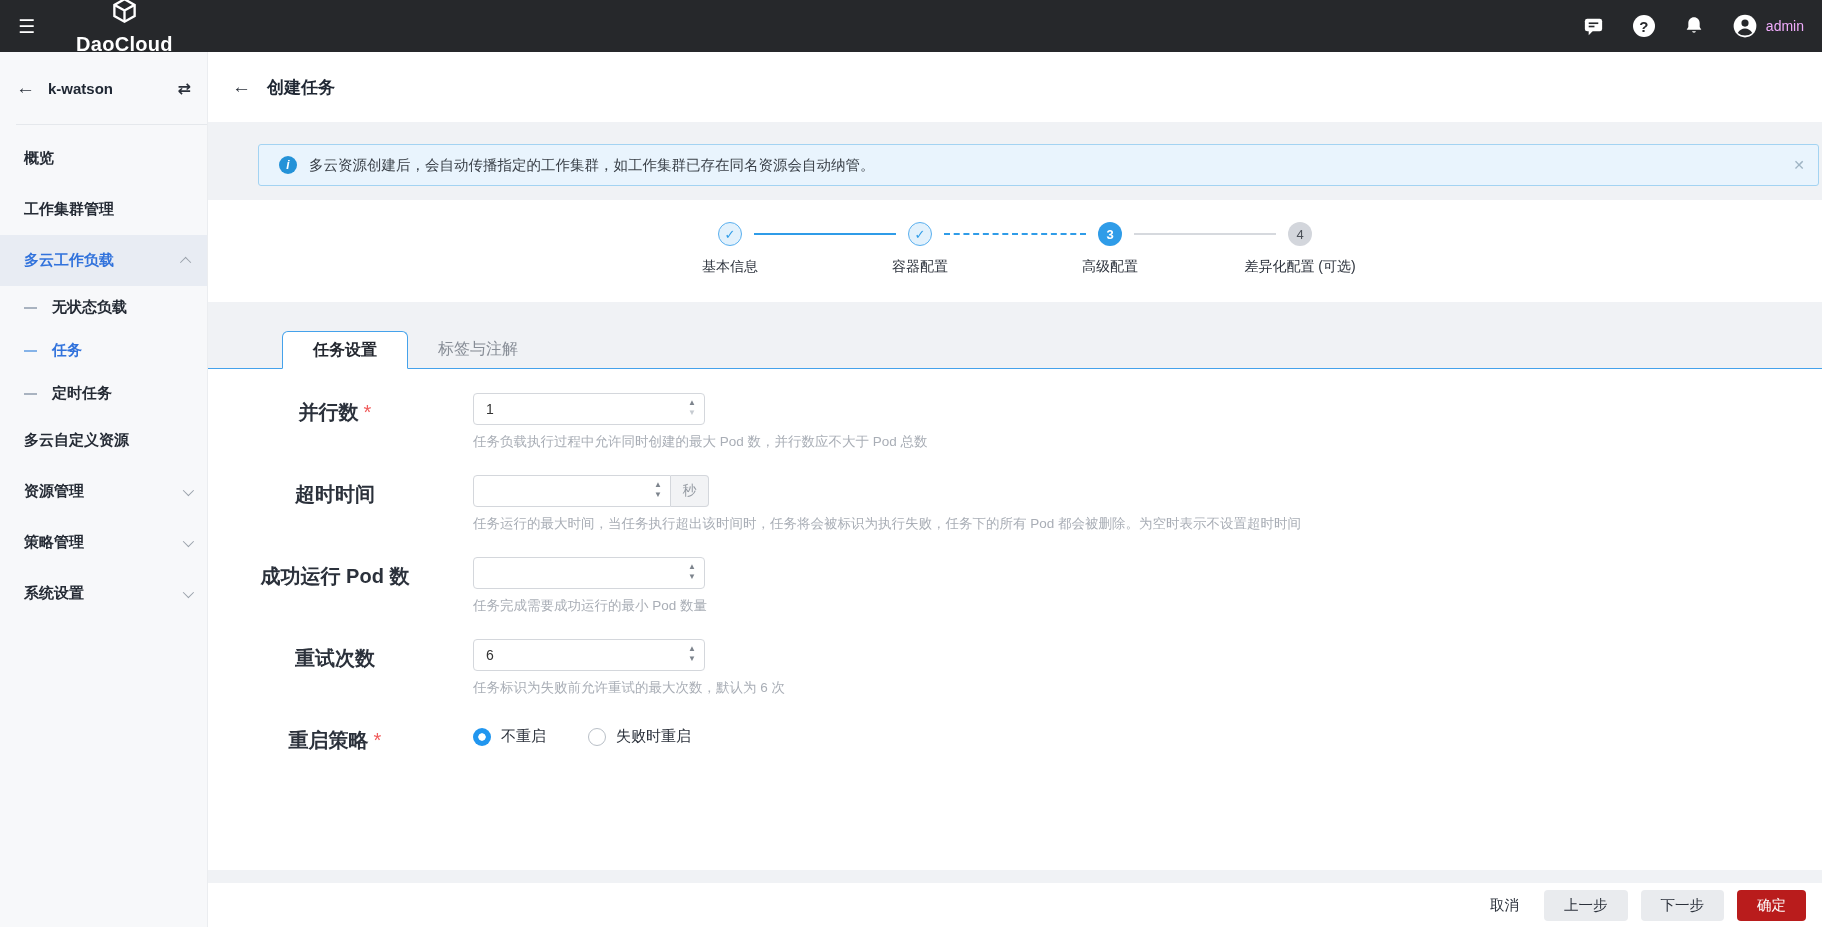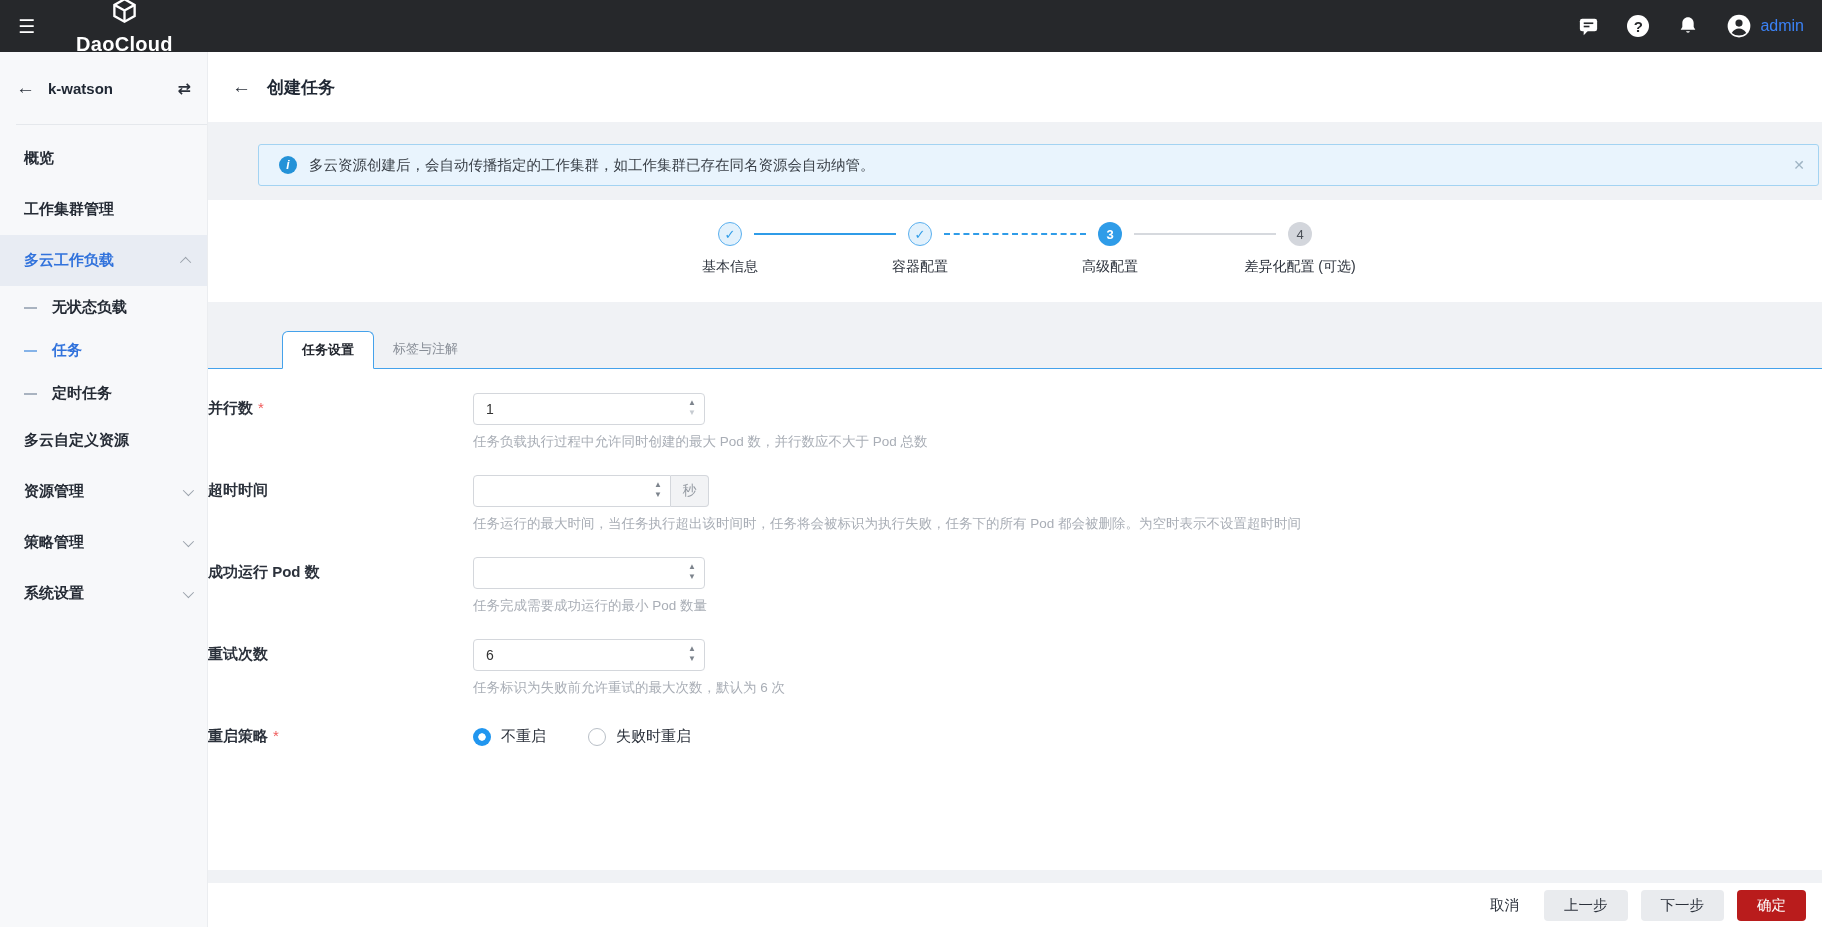--- a/index.html
+++ b/index.html
@@ -5,21 +5,21 @@
   * { margin:0; padding:0; box-sizing:border-box; }
   html,body { width:1822px; height:927px; overflow:hidden; font-family:"Liberation Sans","DejaVu Sans",sans-serif; background:#f0f2f5; color:#2b313b; }
   .topbar { height:52px; background:#26282b; display:flex; align-items:center; padding:0 18px; }
   .hamburger { color:#fff; font-size:19px; cursor:pointer; width:28px; }
   .brand { display:flex; align-items:center; margin-left:30px; gap:9px;flex-direction:column; }
   .brand-name { color:#fff; font-size:20px; font-weight:700; letter-spacing:.3px; }
   .topbar-right { margin-left:auto; display:flex; align-items:center; gap:26px; }
   .tb-icon { width:24px; height:24px; display:flex; align-items:center; justify-content:center; cursor:pointer; }
   .help-circle { width:22px; height:22px; border-radius:50%; background:#fff; color:#26282b; font-weight:700; font-size:15px; display:flex; align-items:center; justify-content:center; }
   .user-chip { display:flex; align-items:center; gap:8px; cursor:pointer; }
-  .user-name { color:#3b82f6; font-size:16px; }
+  .user-name { color:#f0abfc; font-size:14px; }
 
   .layout { display:flex; height:875px; }
   .sidebar { width:208px; background:#f7f8fa; border-right:1px solid #ebedf0; flex:none; display:flex; flex-direction:column; }
   .side-head { height:72px; display:flex; align-items:center; padding:0 16px; }
   .back-arrow { font-size:19px; font-weight:700; color:#2b313b; cursor:pointer; }
   .ws-name { margin-left:13px; font-size:15px; font-weight:700; color:#1f2733; }
   .swap-icon { margin-left:auto; font-size:16px; font-weight:700; color:#2b313b; cursor:pointer; }
   .side-div { border-bottom:1px solid #e5e8ec; margin:0 0 0 16px; }
   .nav { padding-top:8px; }
   .nav-item { height:51px; display:flex; align-items:center; padding:0 16px 0 24px; font-size:15px; font-weight:600; color:#252b35; cursor:pointer; }
@@ -47,26 +47,26 @@
   .dot { width:24px; height:24px; border-radius:50%; display:flex; align-items:center; justify-content:center; font-size:13px; font-weight:700; flex:none; }
   .dot.done { background:#e2f1fc; border:1px solid #5ab0ef; color:#2f9ce8; }
   .dot.active { background:#2f9ce8; color:#fff; }
   .dot.pending { background:#d3d6dc; color:#4a4f57; font-weight:400; }
   .step-label { margin-top:12px; font-size:14px; color:#2b313b; white-space:nowrap; }
   .conn { width:142px; height:0; margin:11px 12px 0; border-top:2px solid #2f9ce8; }
   .conn.dashed { border-top-style:dashed; }
   .conn.gray { border-top-color:#d6d9de; }
 
   .tabbar { flex:none; display:flex; align-items:flex-end; border-bottom:1px solid #45a2eb; padding-left:74px; margin-top:28px; }
-  .tab { height:38px; padding:0 19px; display:flex; align-items:center; justify-content:center; font-size:13px; color:#878d96; cursor:pointer; }
+  .tab { height:38px; padding:0 30px; display:flex; align-items:center; justify-content:center; font-size:16px; color:#878d96; cursor:pointer; }
   .tab.active { background:#fff; border:1px solid #45a2eb; border-bottom:1px solid #fff; border-radius:6px 6px 0 0; margin-bottom:-1px; font-weight:700; color:#22262e; }
 
   .form-card { background:#fff; flex:1; margin-bottom:13px; padding-top:24px; overflow:hidden; }
   .frow { display:flex; margin-bottom:0; }
-  .flabel { width:254px; flex:none; text-align:left; font-size:15px; font-weight:700; color:#2b313b; padding-top:6px; white-space:nowrap; }
+  .flabel { width:254px; flex:none; text-align:center; font-size:20px; font-weight:700; color:#2b313b; padding-top:6px; white-space:nowrap; }
   .req { color:#f05b5b; margin-left:5px; font-weight:400; }
   .fctrl { margin-left:11px; }
   .num-wrap { position:relative; display:inline-flex; }
   .num-input { width:232px; height:32px; border:1px solid #d4d7dc; border-radius:4px; padding:0 26px 0 12px; font-size:14px; color:#333; outline:none; background:#fff; font-family:inherit; }
   .num-input.with-suffix { width:198px; border-radius:4px 0 0 4px; }
   .spin { position:absolute; right:9px; top:5px; display:flex; flex-direction:column; line-height:1; cursor:pointer; }
   .spin i { font-style:normal; font-size:8px; color:#7d848d; line-height:1.25; }
   .spin i.dim { color:#c6cbd1; }
   .suffix { display:inline-flex; align-items:center; justify-content:center; width:38px; height:32px; background:#f2f3f5; border:1px solid #d4d7dc; border-left:none; border-radius:0 4px 4px 0; color:#959ba3; font-size:14px; }
   .fhelp { margin-top:8px; margin-bottom:24px; font-size:13.5px; color:#a9aeb6; }

